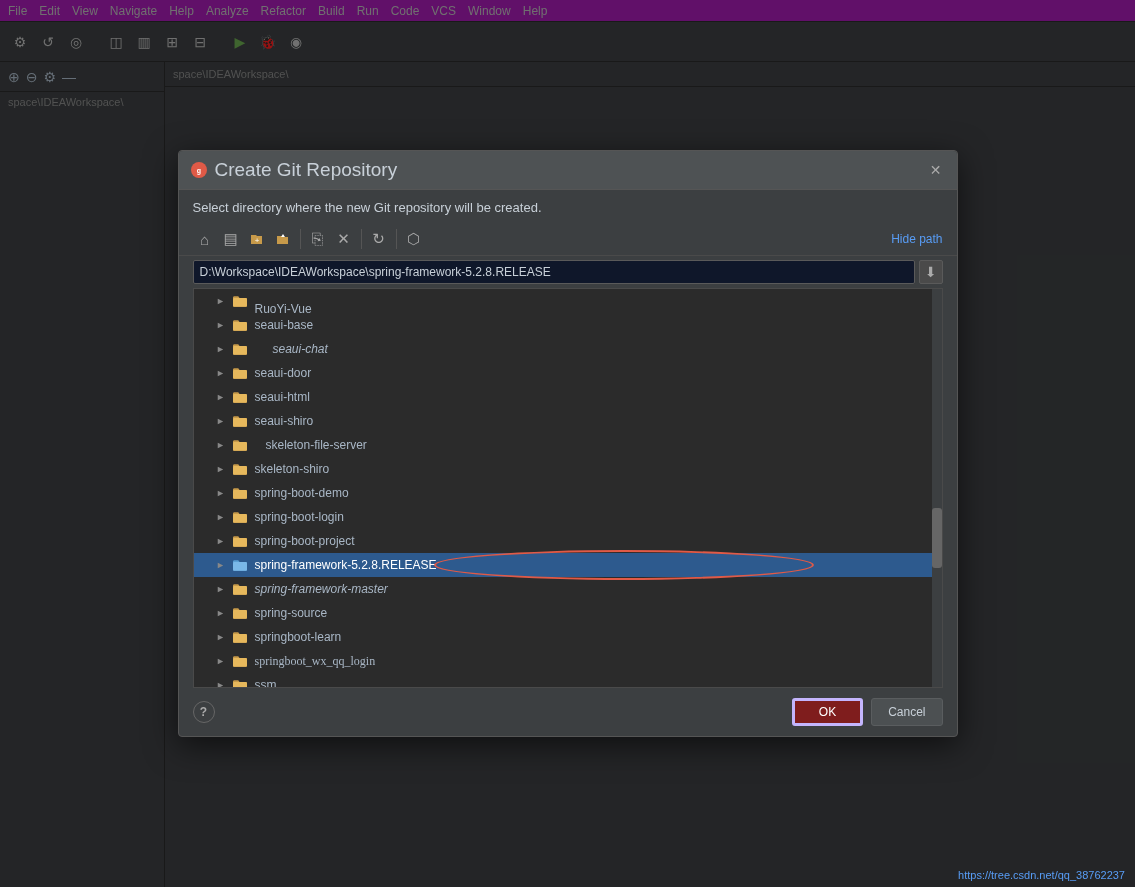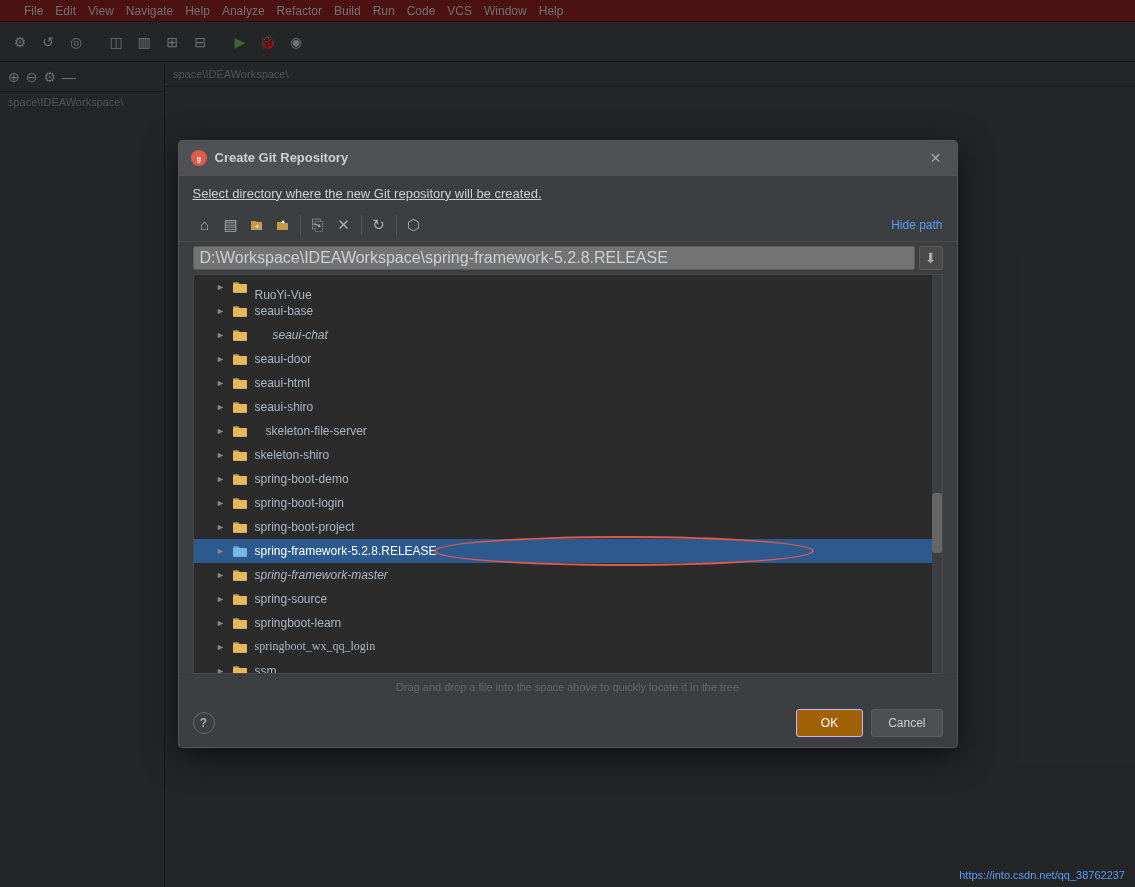--- a/index.html
+++ b/index.html
@@ -19,24 +19,24 @@
       position: absolute;
       top: 0; left: 0; right: 0; bottom: 0;
       background: #3c3f41;
     }
 
     
     .menu-bar {
       position: absolute;
       top: 0; left: 0; right: 0;
       height: 22px;
-      background: #7f1d1d;
-      display: flex;
-      align-items: center;
-      padding: 0 24px;
+      background: #a21caf;
+      display: flex;
+      align-items: center;
+      padding: 0 8px;
       gap: 12px;
       font-size: 12px;
       color: #bbbbbb;
       border-bottom: 1px solid #2b2b2b;
     }
     .menu-bar span { cursor: pointer; }
 
     
     .toolbar {
       position: absolute;
@@ -136,40 +136,39 @@
       display: flex;
       align-items: center;
       justify-content: center;
       font-size: 10px;
       color: white;
       font-weight: bold;
     }
 
     .dialog-title-text {
       color: #c8d0d8;
-      font-size: 13px;
-      font-weight: 700;
+      font-size: 19px;
+      font-weight: 400;
     }
 
     .dialog-close-btn {
       width: 18px; height: 18px;
       cursor: pointer;
       display: flex;
       align-items: center;
       justify-content: center;
       color: #aaa;
       font-size: 14px;
       border-radius: 2px;
     }
 
     .dialog-description {
       padding: 10px 14px 8px;
       font-size: 13px;
       color: #c8d0d8;
-      text-decoration: underline;
     }
     .dialog-description strong { font-weight: normal; }
 
     
     .dialog-toolbar {
       padding: 4px 14px;
       display: flex;
       align-items: center;
       gap: 2px;
       border-bottom: 1px solid #4a4a4a;
@@ -200,26 +199,26 @@
     
     .path-row {
       padding: 4px 14px;
       display: flex;
       align-items: center;
       gap: 4px;
     }
 
     .path-input {
       flex: 1;
-      background: #737373;
+      background: #0f172a;
       border: 1px solid #5a5a5a;
       border-radius: 2px;
       color: #c8d0d8;
       padding: 3px 6px;
-      font-size: 16px;
+      font-size: 12px;
       outline: none;
       height: 24px;
     }
 
     .path-download-btn {
       width: 24px; height: 24px;
       background: #4a4a4a;
       border: 1px solid #5a5a5a;
       border-radius: 2px;
       display: flex;
@@ -319,22 +318,22 @@
       justify-content: center;
       cursor: pointer;
       color: #aaa;
       font-size: 12px;
       font-weight: bold;
     }
 
     .spacer { flex: 1; }
 
     .btn-ok {
-      background: #a16207;
-      border: 1px solid #c4b5fd;
+      background: #7f1d1d;
+      border: 3px solid #c4b5fd;
       border-radius: 3px;
       color: white;
       padding: 4px 24px;
       cursor: pointer;
       font-size: 12px;
       height: 28px;
       display: flex; align-items: center; justify-content: center;
     }
 
     .btn-cancel {
@@ -637,25 +636,24 @@
   </svg>
           </span>
           <span style="margin-left: 3px;">ssm</span>
         </div>
         <div class="scrollbar-track">
         <div class="scrollbar-thumb"></div>
       </div>
     <div class="red-oval" style="position: absolute; border: 2px solid rgb(224, 90, 71); border-radius: 50%; pointer-events: none; left: 240px; top: 261px; width: 380px; height: 30px;"></div>
       </div>
 
-    <div class="drag-hint">Drag and drop a file into the space above to quickly locate it in the tree</div>
 
     <div class="dialog-footer">
       <div class="help-btn">?</div>
       <div class="spacer"></div>
       <button class="btn-ok">OK</button>
       <button class="btn-cancel">Cancel</button>
     </div>
 
   </div>
 </div>
 
-<div class="url-bar">https://into.csdn.net/qq_38762237</div>
+<div class="url-bar">https://tree.csdn.net/qq_38762237</div>
 
 </body></html>

